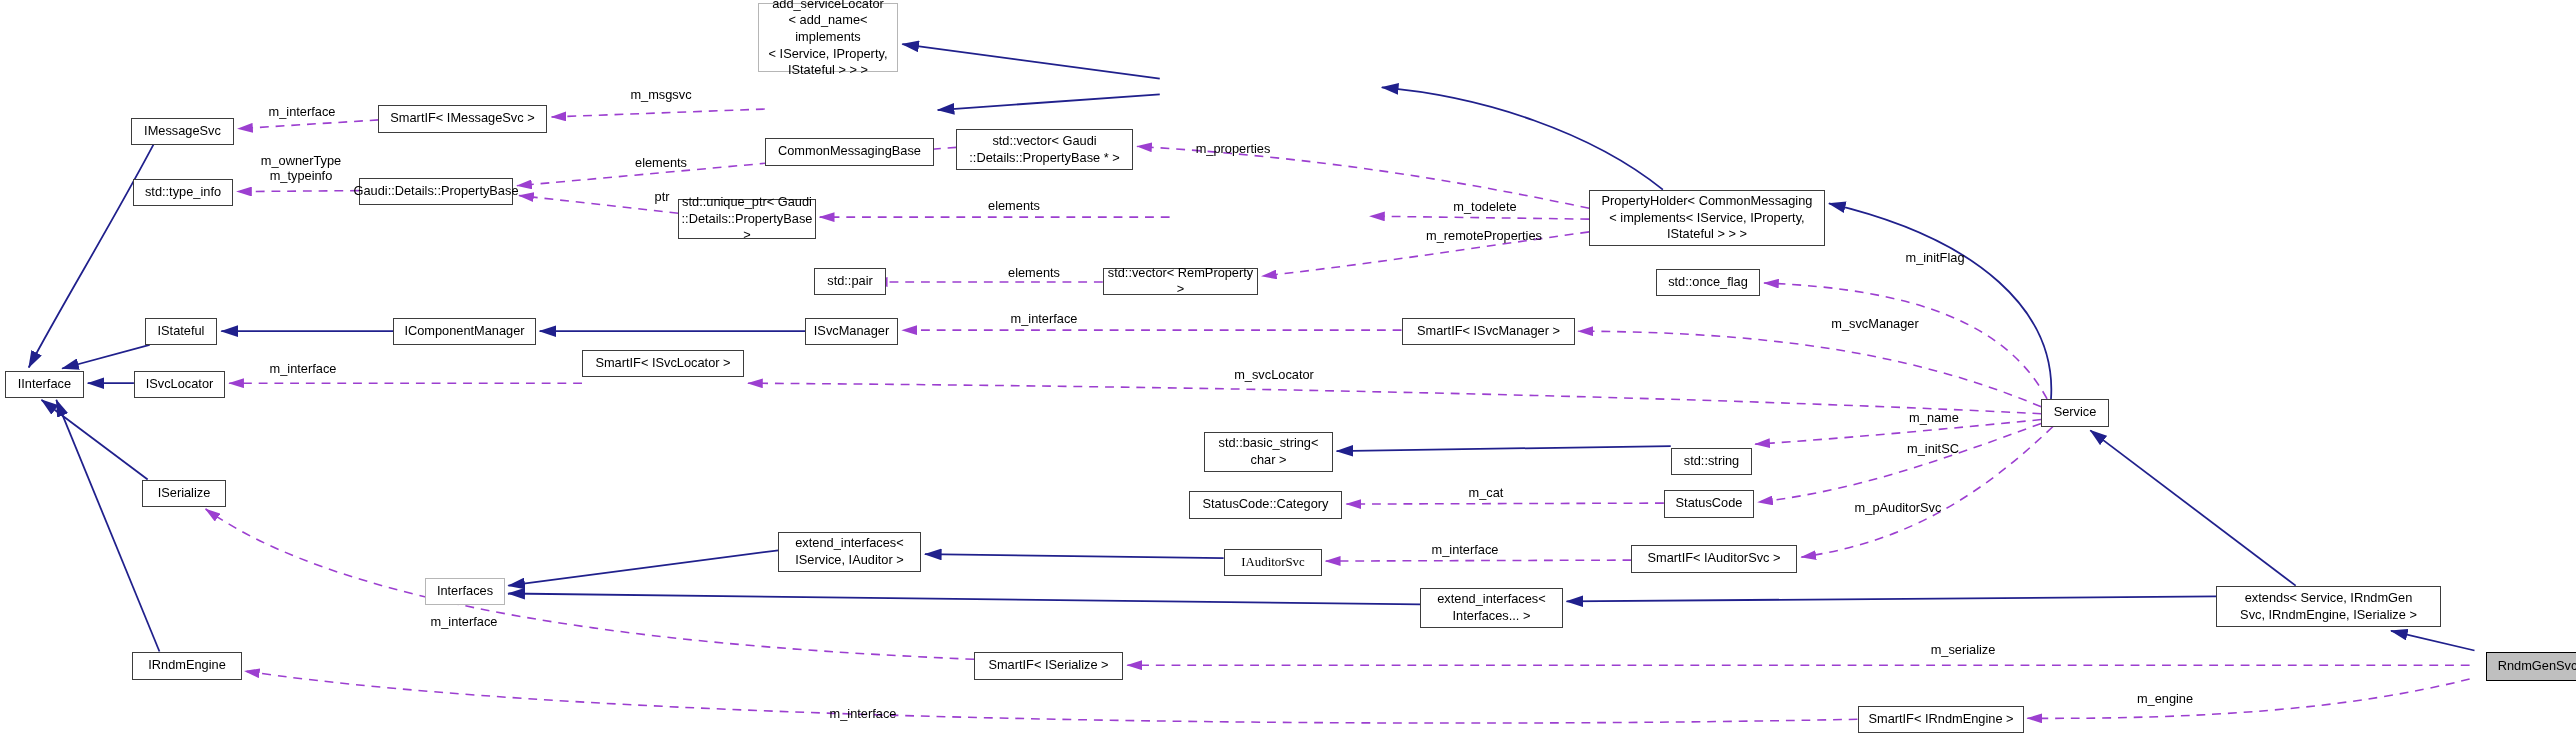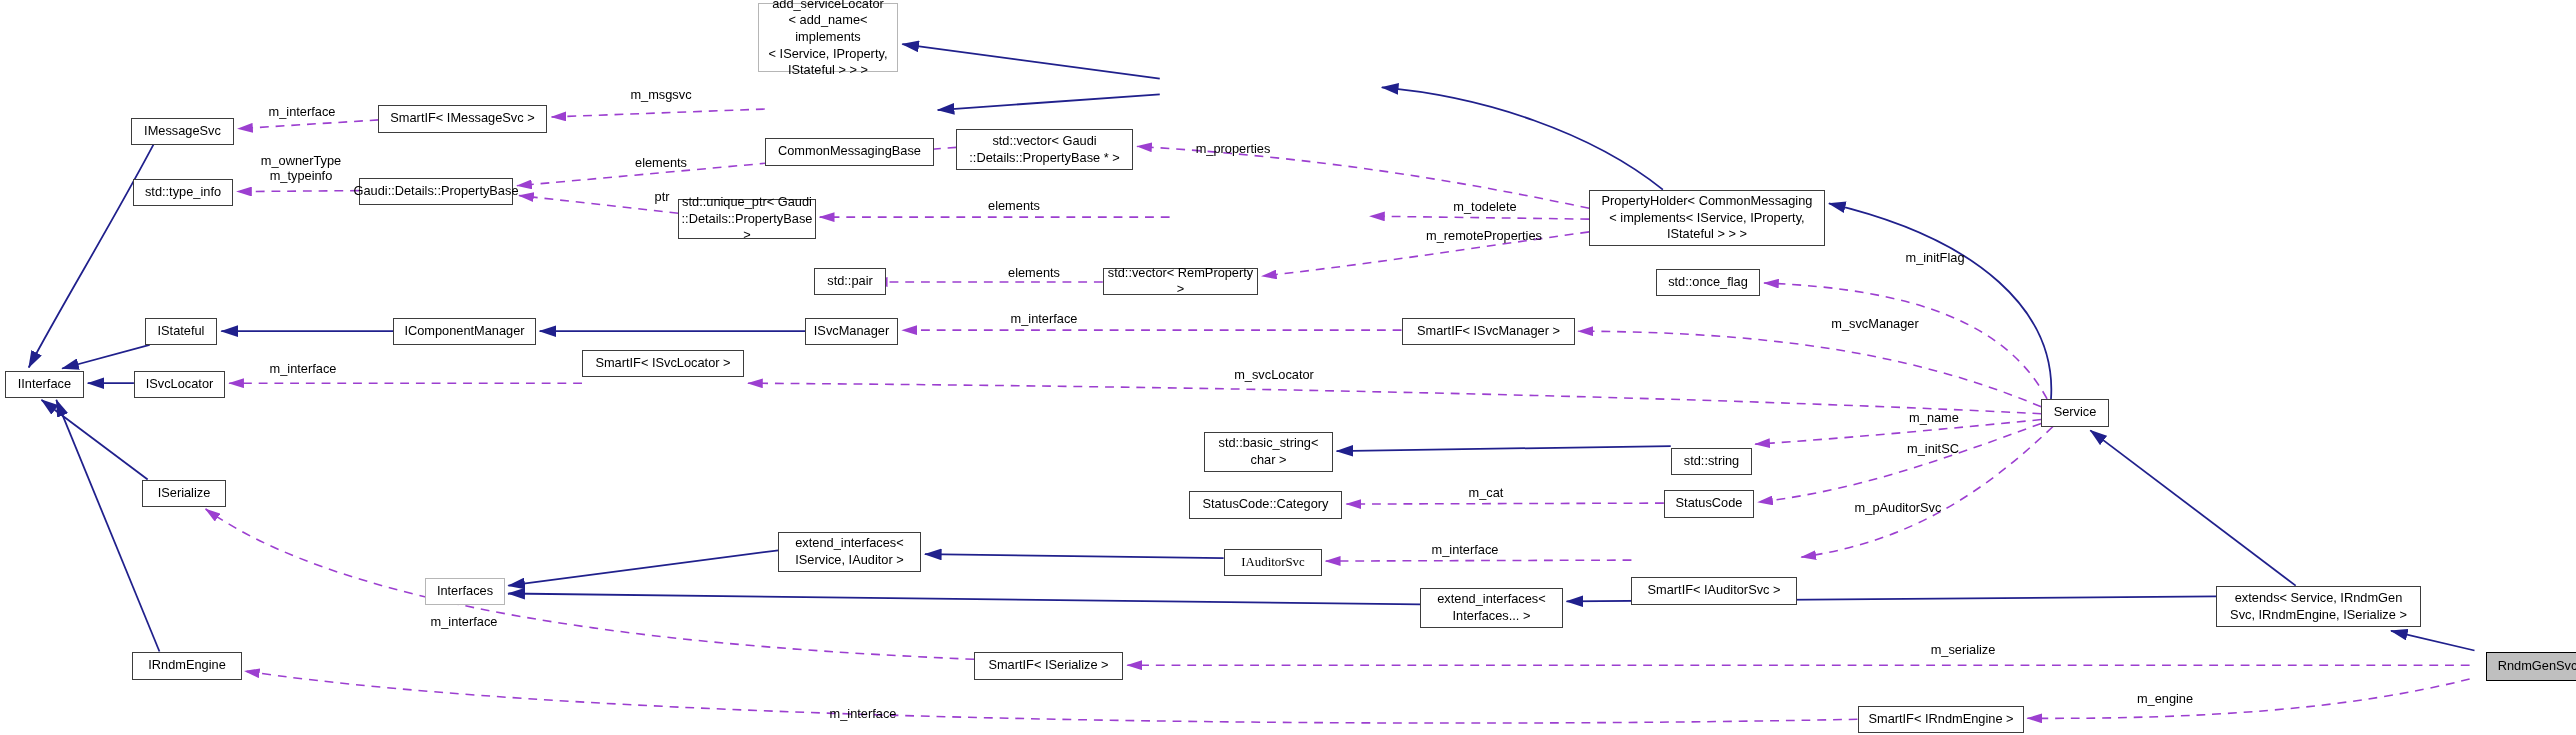--- a/index.html
+++ b/index.html
@@ -104,25 +104,25 @@
   <div class="node" style="left:582px;top:350px;width:162px;height:26.5px;">SmartIF&lt; ISvcLocator &gt;</div>
   <div class="node" style="left:2041px;top:399px;width:68px;height:27.5px;">Service</div>
   <div class="node" style="left:1204px;top:432px;width:129px;height:40px;">std::basic_string&lt;
 char &gt;</div>
   <div class="node" style="left:1671px;top:432px;width:81px;height:26.5px;margin-top:16px;">std::string</div>
   <div class="node" style="left:1189px;top:491px;width:153px;height:27.5px;">StatusCode::Category</div>
   <div class="node" style="left:1664px;top:490px;width:90px;height:27.5px;">StatusCode</div>
   <div class="node" style="left:778px;top:532px;width:143px;height:40px;">extend_interfaces&lt;
 IService, IAuditor &gt;</div>
   <div class="node" style="left:1224px;top:549px;width:98px;height:26.5px;font-family:Liberation Serif, serif;">IAuditorSvc</div>
-  <div class="node" style="left:1631px;top:545px;width:166px;height:27.5px;margin-top:32px;">SmartIF&lt; IAuditorSvc &gt;</div>
+  <div class="node" style="left:1631px;top:545px;width:166px;height:27.5px;">SmartIF&lt; IAuditorSvc &gt;</div>
   <div class="node light" style="left:425px;top:578px;width:80px;height:26.5px;">Interfaces</div>
   <div class="node" style="left:1420px;top:588px;width:143px;height:40px;">extend_interfaces&lt;
 Interfaces... &gt;</div>
-  <div class="node" style="left:2216px;top:586px;width:205px;height:41px;">extends&lt; Service, IRndmGen
+  <div class="node" style="left:2216px;top:586px;width:225px;height:41px;">extends&lt; Service, IRndmGen
 Svc, IRndmEngine, ISerialize &gt;</div>
   <div class="node" style="left:142px;top:480px;width:84px;height:26.5px;">ISerialize</div>
   <div class="node" style="left:132px;top:652px;width:110px;height:27.5px;">IRndmEngine</div>
   <div class="node" style="left:974px;top:652px;width:149px;height:27.5px;">SmartIF&lt; ISerialize &gt;</div>
   <div class="node hl" style="left:2470px;top:652px;width:103px;height:28.5px;">RndmGenSvc</div>
   <div class="node" style="left:1858px;top:706px;width:166px;height:26.5px;">SmartIF&lt; IRndmEngine &gt;</div>
 
   <div class="elabel" style="left:302px;top:112px;">m_interface</div>
   <div class="elabel" style="left:661px;top:95px;">m_msgsvc</div>
   <div class="elabel" style="left:301px;top:169px;">m_ownerType

